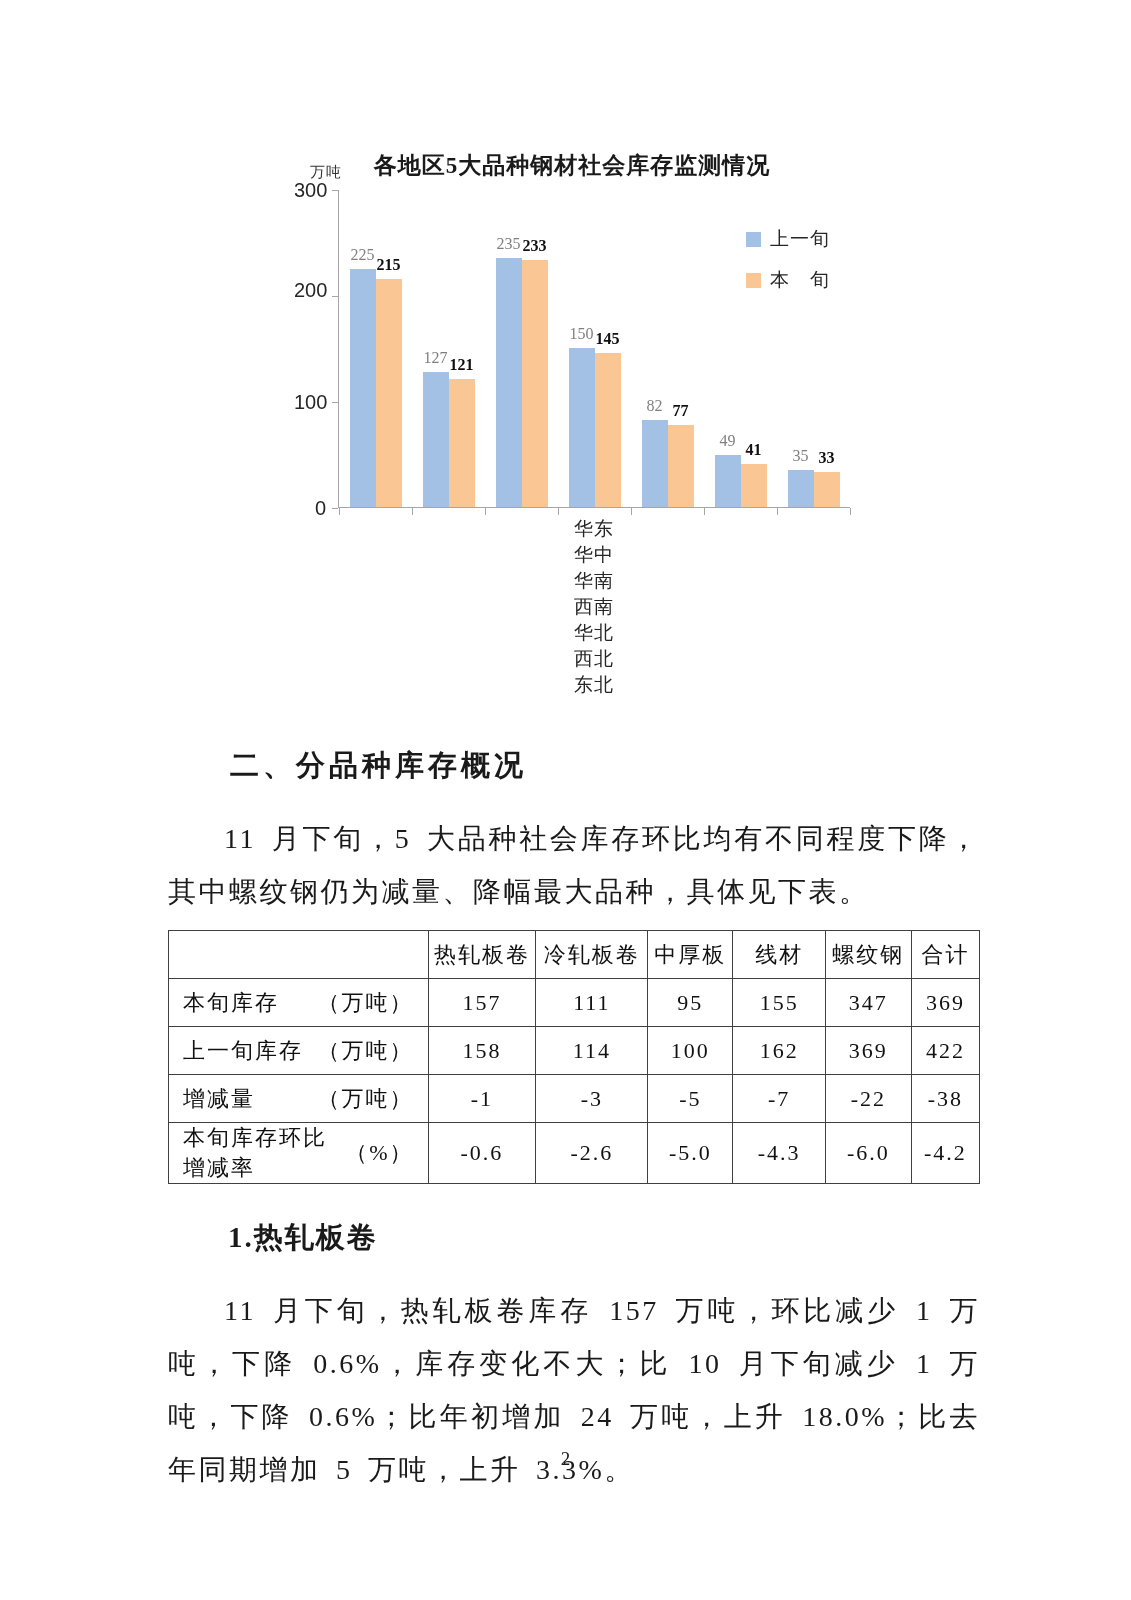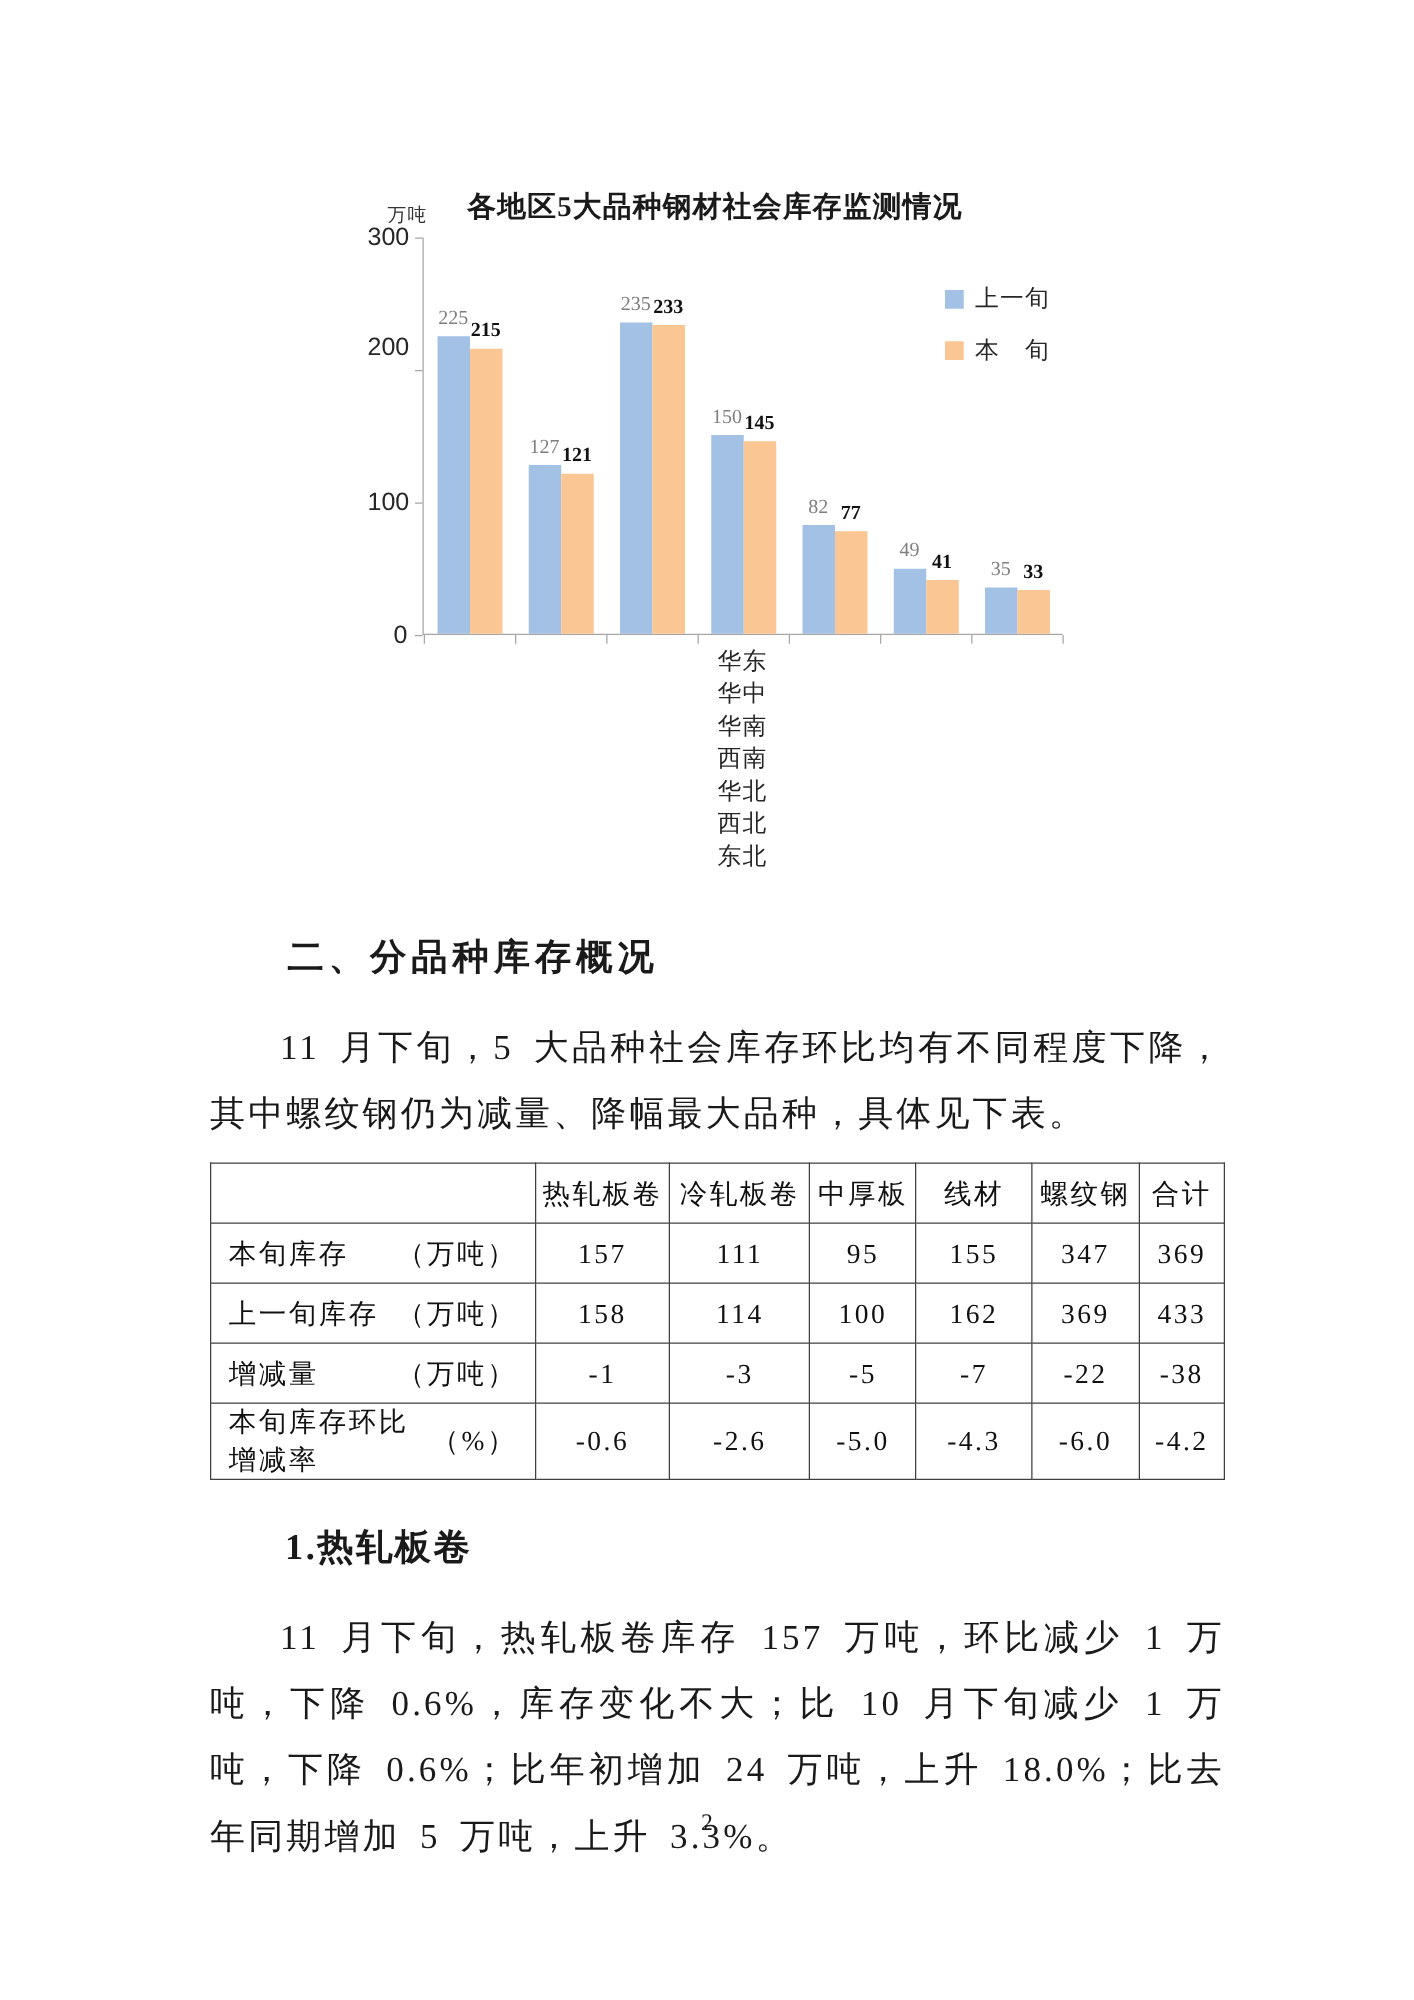--- a/index.html
+++ b/index.html
@@ -46,21 +46,21 @@
     display: flex; justify-content: center; align-items: flex-end;
   }
   .bar-wrap { display: flex; flex-direction: column; justify-content: flex-end; align-items: center; height: 100%; }
   .bar { width: 26px; }
   .bar-label { margin-bottom: 5px; line-height: 18px; white-space: nowrap; }
   .bar-label.s0 { font-size: 16px; color: #7f7f7f; }
   .bar-label.s1 { font-size: 16px; font-weight: bold; color: #111; }
   .x-tick { position: absolute; bottom: -8px; width: 1px; height: 7px; background: #a6a6a6; }
   .x-labels { display: flex; margin-left: 44px; margin-top: 8px; flex-direction: column; }
   .x-label { flex: 1; text-align: center; font-size: 19px; color: #262626; letter-spacing: 1px; }
-  .legend { position: absolute; top: 36px; right: 10px; }
+  .legend { position: absolute; top: 36px; right: 20px; }
   .legend-item { display: flex; align-items: center; margin-bottom: 15px; }
   .legend-swatch { width: 15px; height: 15px; margin-right: 9px; flex: none; }
   .legend-label { font-size: 19px; color: #262626; letter-spacing: 1px; white-space: pre; }
 
   
   h2.sec-heading {
     margin-top: 48px; padding-left: 62px;
     font-size: 29px; font-weight: bold; letter-spacing: 4px;
   }
   p.body-text {
@@ -104,21 +104,21 @@
 
     <div class="chart">
       <div class="chart-head">
         <span class="y-unit">万吨</span>
         <span class="chart-title">各地区5大品种钢材社会库存监测情况</span>
       </div>
       <div class="plot-row">
         <div class="y-axis">
             <div class="y-tick-label" style="top: -11px; margin-left: 27px;">300</div>
             <div class="y-tick-mark" style="top: 0px;"></div>
-            <div class="y-tick-label" style="top: 77px;">200</div>
+            <div class="y-tick-label" style="top: 89px;">200</div>
             <div class="y-tick-mark" style="top: 106px;"></div>
             <div class="y-tick-label" style="top: 201px;">100</div>
             <div class="y-tick-mark" style="top: 212px;"></div>
             <div class="y-tick-label" style="top: 307px;">0</div>
             <div class="y-tick-mark" style="top: 318px;"></div>
           </div>
         <div class="plot-area">
           <div class="legend">
               <div class="legend-item">
                 <span class="legend-swatch" style="background: rgb(162, 193, 228);"></span>
@@ -264,21 +264,21 @@
               <span class="rh-inner">
                 <span>上一旬库存</span>
                 <span>（万吨）</span>
               </span>
             </td>
             <td>158</td>
             <td>114</td>
             <td>100</td>
             <td>162</td>
             <td>369</td>
-            <td>433</td>
+            <td>422</td>
           </tr>
           <tr>
             <td class="row-head">
               <span class="rh-inner">
                 <span>增减量</span>
                 <span>（万吨）</span>
               </span>
             </td>
             <td>-1</td>
             <td>-3</td>

